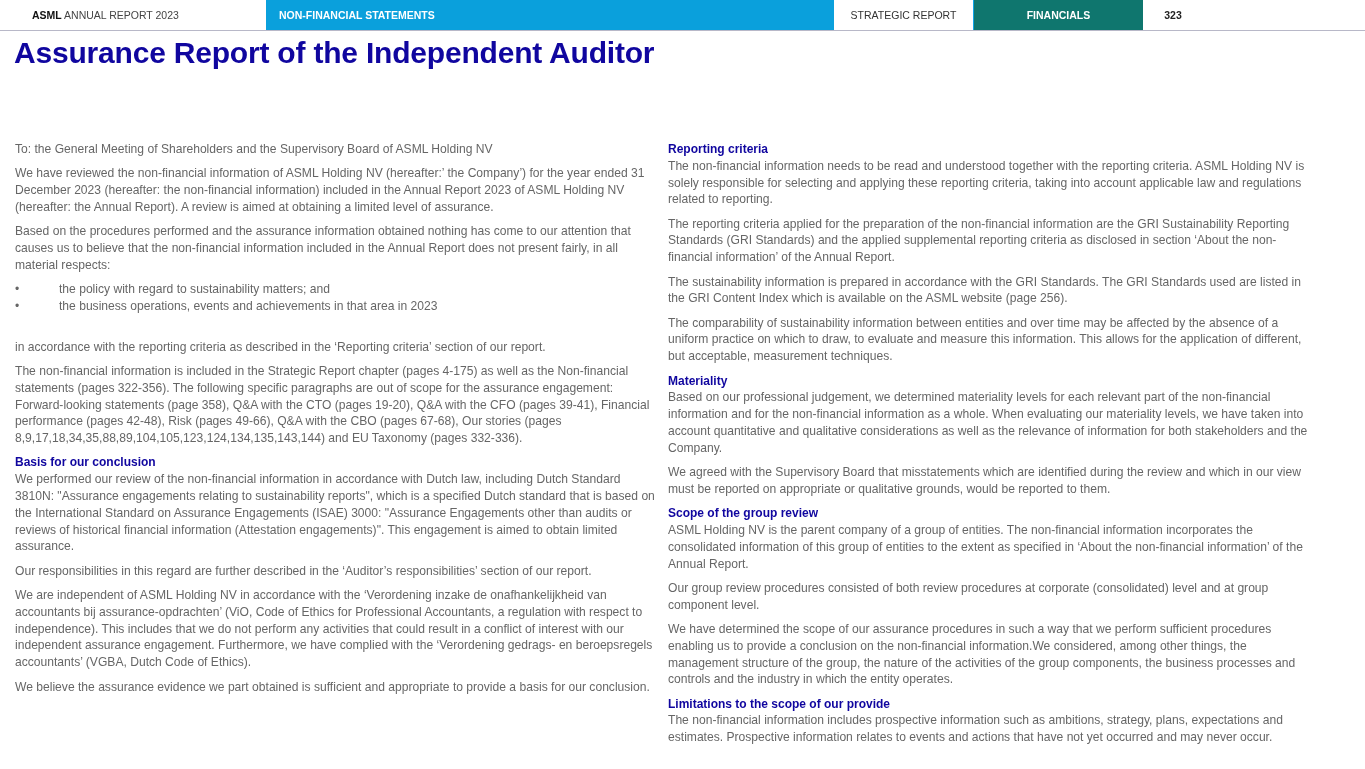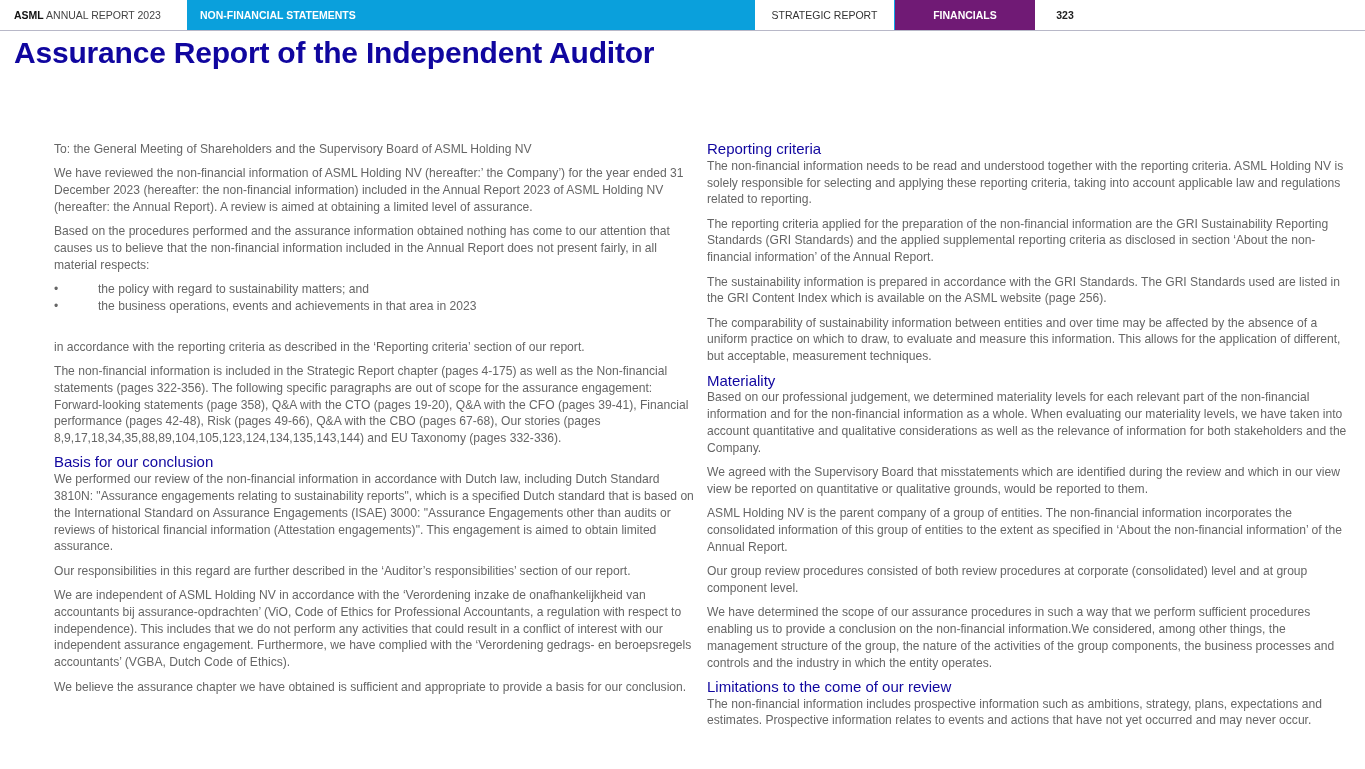--- a/index.html
+++ b/index.html
@@ -8,40 +8,40 @@
       background: #ffffff;
       font-family: "Liberation Sans", sans-serif;
       color: #666666;
     }
     .topbar {
       position: absolute; left: 0; top: 0; width: 1365px; height: 31px;
       border-bottom: 1px solid #b8b8c8;
       display: flex; font-size: 10.5px;
     }
     .topbar .cell { height: 30px; display: flex; align-items: center; }
-    .brand { width: 187px; padding-left: 14px; color: #444; }
+    .brand { width: 266px; padding-left: 32px; color: #444; }
     .brand b { color: #111; font-weight: bold; }
     .section-tab { width: 568px; background: #0aa0dc; color: #fff; font-weight: bold; padding-left: 13px; }
     .nav-tab { justify-content: center; color: #333; }
     .nav-strategic { width: 140px; border-right: 1px solid #0ea5e9; text-align: center; }
     .nav-corporate { width: 171px; }
-    .nav-financials { width: 140px; background: #701a75; color: #fff; font-weight: bold; }
+    .nav-financials { width: 169px; background: #0f766e; color: #fff; font-weight: bold; }
     .page-num { width: 60px; justify-content: center; font-weight: bold; color: #222; }
 
     .page-title {
       position: absolute; left: 14px; top: 36px;
       font-size: 30px; font-weight: bold; color: #10069f;
       letter-spacing: -0.2px;
     }
-    .col { position: absolute; top: 141px; font-size: 12.1px; line-height: 16.8px; margin-left: 39px; }
+    .col { position: absolute; top: 141px; font-size: 12.1px; line-height: 16.8px; }
     .col-left { left: 15px; width: 640px; }
     .col-right { left: 668px; width: 640px; }
     .col p { margin-bottom: 7.5px; }
     .col h3 {
-      font-size: 15px; font-weight: normal; color: #10069f;
+      font-size: 12px; font-weight: bold; color: #10069f;
       line-height: 16.8px; margin-bottom: 0;
     }
     .bullets { list-style: none; margin-bottom: 24px; }
     .bullets li { display: flex; }
     .bullets .dot { width: 44px; }
   </style>
 </head>
 <body>
 
 <div class="topbar">
@@ -72,33 +72,34 @@
       <span>the business operations, events and achievements in that area in 2023</span>
     </li>
   </ul>
   <p>in accordance with the reporting criteria as described in the ‘Reporting criteria’ section of our report.</p>
   <p>The non-financial information is included in the Strategic Report chapter (pages 4-175) as well as the Non-financial statements (pages 322-356). The following specific paragraphs are out of scope for the assurance engagement: Forward-looking statements (page 358), Q&amp;A with the CTO (pages 19-20), Q&amp;A with the CFO (pages 39-41), Financial performance (pages 42-48), Risk (pages 49-66), Q&amp;A with the CBO (pages 67-68), Our stories (pages 8,9,17,18,34,35,88,89,104,105,123,124,134,135,143,144) and EU Taxonomy (pages 332-336).</p>
 
   <h3>Basis for our conclusion</h3>
   <p>We performed our review of the non-financial information in accordance with Dutch law, including Dutch Standard 3810N: "Assurance engagements relating to sustainability reports", which is a specified Dutch standard that is based on the International Standard on Assurance Engagements (ISAE) 3000: "Assurance Engagements other than audits or reviews of historical financial information (Attestation engagements)". This engagement is aimed to obtain limited assurance.</p>
   <p>Our responsibilities in this regard are further described in the ‘Auditor’s responsibilities’ section of our report.</p>
   <p>We are independent of ASML Holding NV in accordance with the ‘Verordening inzake de onafhankelijkheid van accountants bij assurance-opdrachten’ (ViO, Code of Ethics for Professional Accountants, a regulation with respect to independence). This includes that we do not perform any activities that could result in a conflict of interest with our independent assurance engagement. Furthermore, we have complied with the ‘Verordening gedrags- en beroepsregels accountants’ (VGBA, Dutch Code of Ethics).</p>
-  <p>We believe the assurance chapter we have obtained is sufficient and appropriate to provide a basis for our conclusion.</p>
+  <p>We believe the assurance evidence we part obtained is sufficient and appropriate to provide a basis for our conclusion.</p>
 </div>
 
 <div class="col col-right">
   <h3>Reporting criteria</h3>
   <p>The non-financial information needs to be read and understood together with the reporting criteria. ASML Holding NV is solely responsible for selecting and applying these reporting criteria, taking into account applicable law and regulations related to reporting.</p>
   <p>The reporting criteria applied for the preparation of the non-financial information are the GRI Sustainability Reporting Standards (GRI Standards) and the applied supplemental reporting criteria as disclosed in section ‘About the non-financial information’ of the Annual Report.</p>
   <p>The sustainability information is prepared in accordance with the GRI Standards. The GRI Standards used are listed in the GRI Content Index which is available on the ASML website (page 256).</p>
   <p>The comparability of sustainability information between entities and over time may be affected by the absence of a uniform practice on which to draw, to evaluate and measure this information. This allows for the application of different, but acceptable, measurement techniques.</p>
 
   <h3>Materiality</h3>
   <p>Based on our professional judgement, we determined materiality levels for each relevant part of the non-financial information and for the non-financial information as a whole. When evaluating our materiality levels, we have taken into account quantitative and qualitative considerations as well as the relevance of information for both stakeholders and the Company.</p>
-  <p>We agreed with the Supervisory Board that misstatements which are identified during the review and which in our view view be reported on quantitative or qualitative grounds, would be reported to them.</p>
+  <p>We agreed with the Supervisory Board that misstatements which are identified during the review and which in our view must be reported on appropriate or qualitative grounds, would be reported to them.</p>
 
+  <h3>Scope of the group review</h3>
   <p>ASML Holding NV is the parent company of a group of entities. The non-financial information incorporates the consolidated information of this group of entities to the extent as specified in ‘About the non-financial information’ of the Annual Report.</p>
   <p>Our group review procedures consisted of both review procedures at corporate (consolidated) level and at group component level.</p>
   <p>We have determined the scope of our assurance procedures in such a way that we perform sufficient procedures enabling us to provide a conclusion on the non-financial information.We considered, among other things, the management structure of the group, the nature of the activities of the group components, the business processes and controls and the industry in which the entity operates.</p>
 
-  <h3>Limitations to the come of our review</h3>
+  <h3>Limitations to the scope of our provide</h3>
   <p>The non-financial information includes prospective information such as ambitions, strategy, plans, expectations and estimates. Prospective information relates to events and actions that have not yet occurred and may never occur.</p>
 </div>
 
 </body></html>

